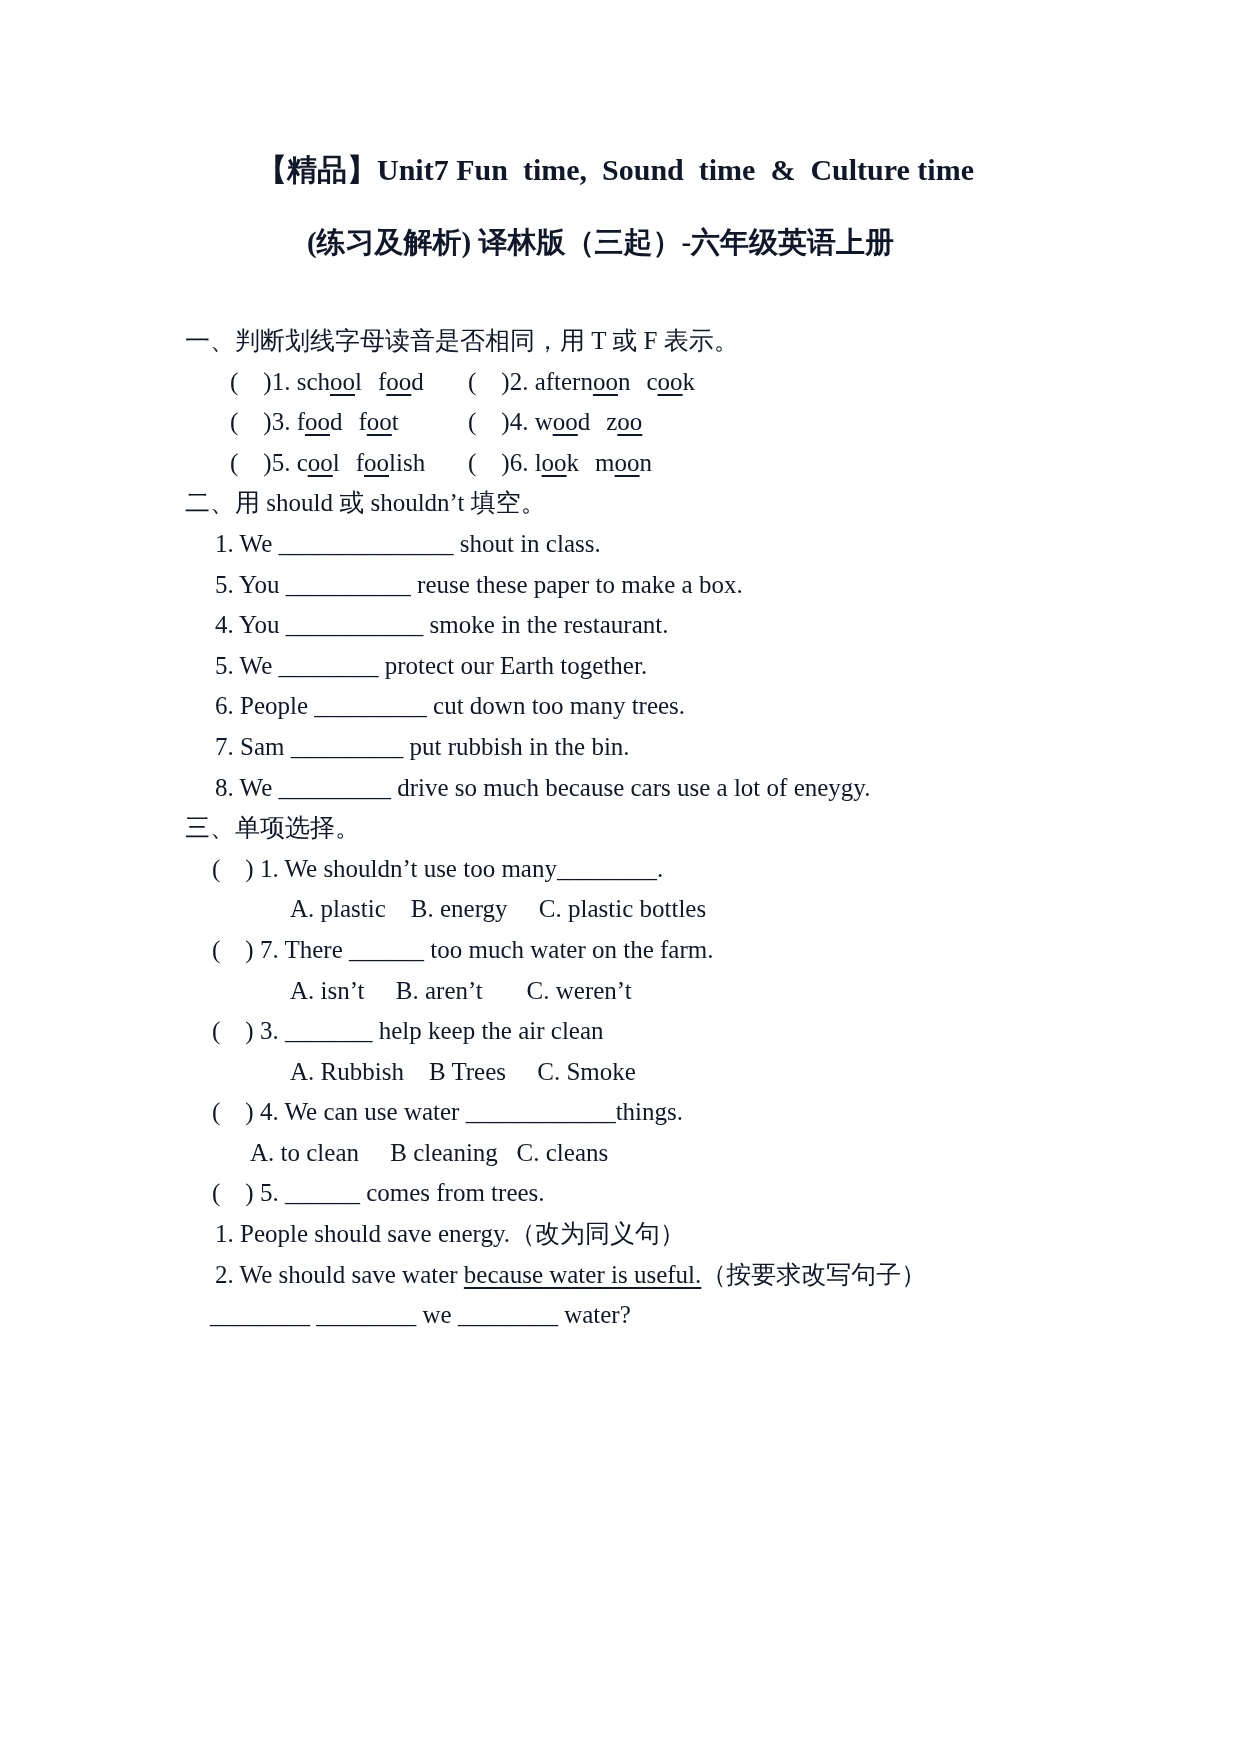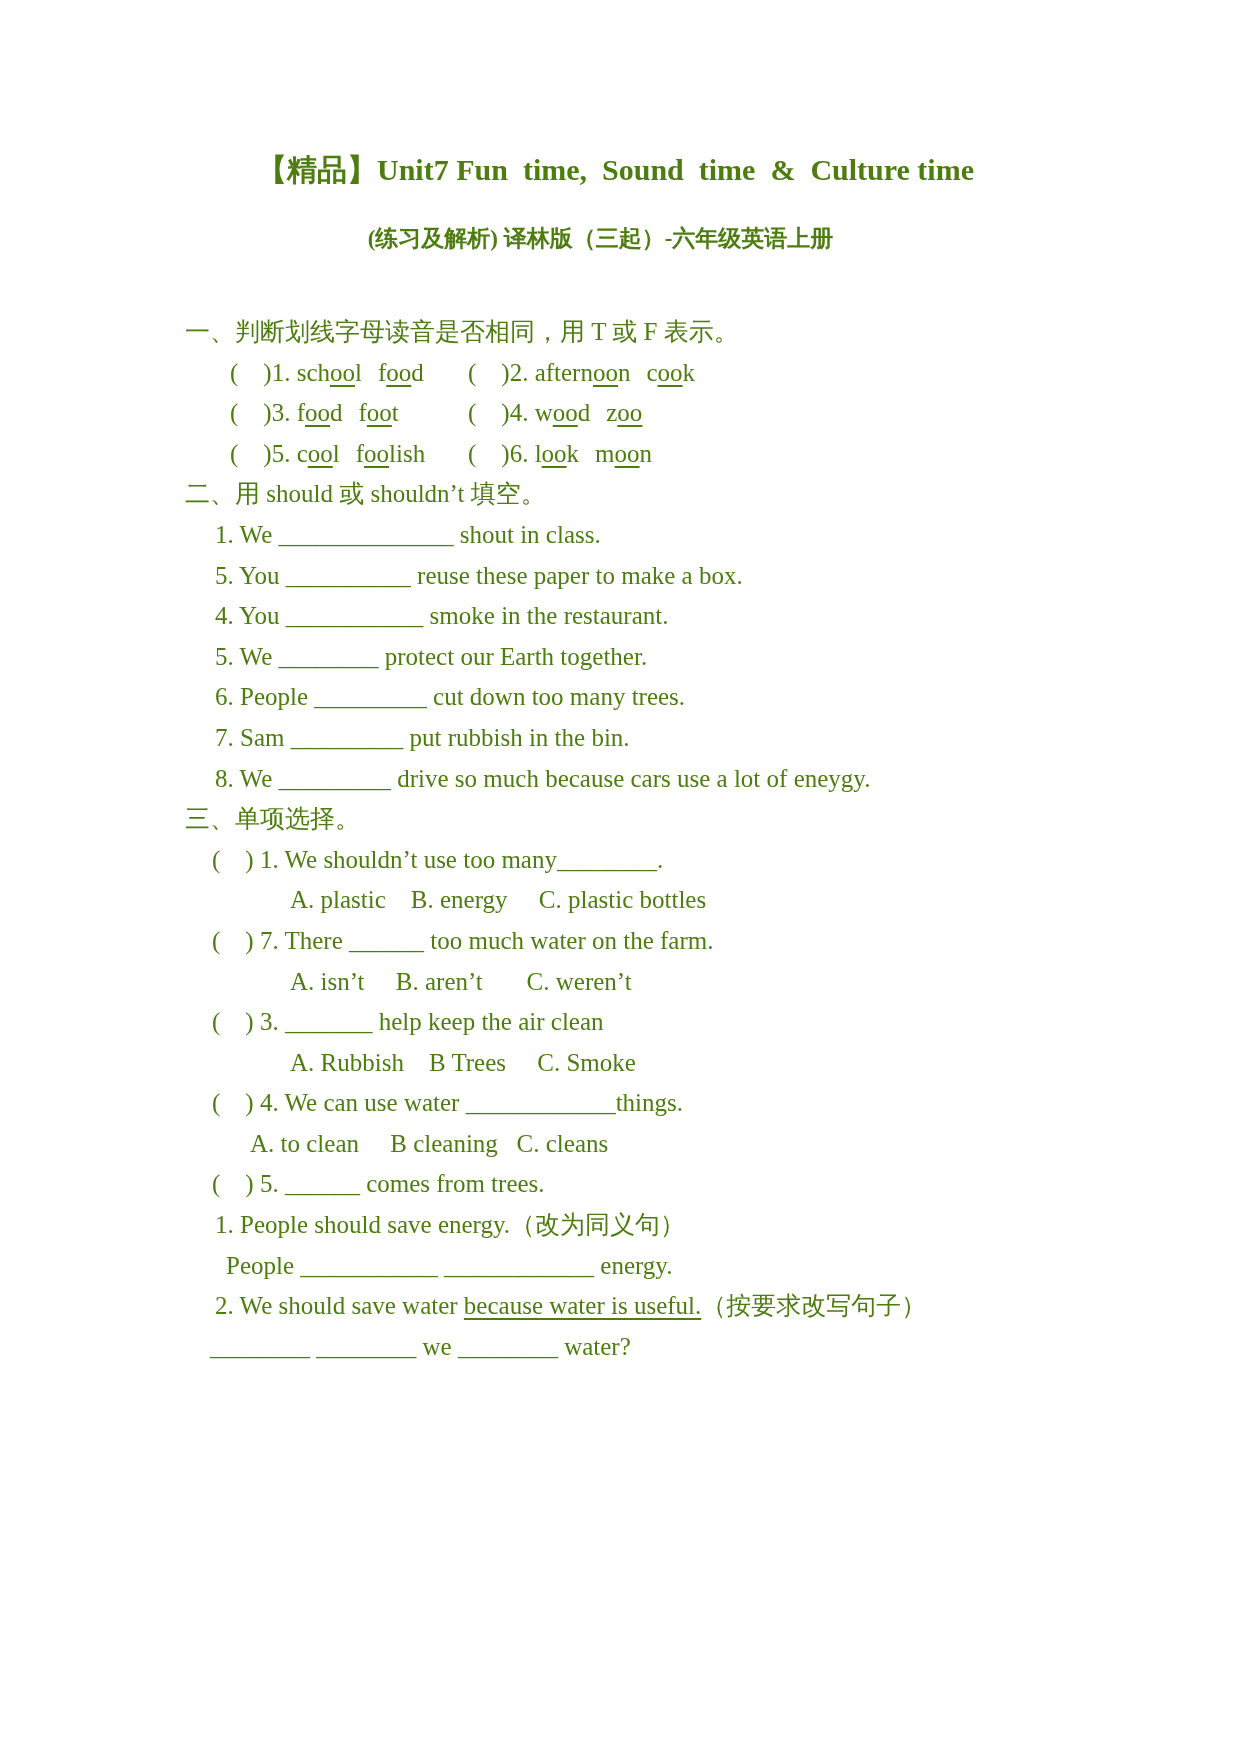--- a/index.html
+++ b/index.html
@@ -1,36 +1,36 @@
 <!DOCTYPE html>
 <html lang="zh"><head>
 <meta charset="utf-8">
 <style>
   html, body { margin: 0; padding: 0; background: #ffffff; }
   .page {
     position: relative;
     width: 1241px;
     height: 1754px;
     background: #ffffff;
-    color: #4d7c0f;
+    color: #0f172a;
     font-family: "Liberation Serif", "DejaVu Serif", serif;
     box-sizing: border-box;
     padding: 150px 120px 0 170px;
     overflow: hidden;
   }
   .t1 {
     font-size: 30px;
     font-weight: 700;
     text-align: center;
     white-space: pre-wrap;
     margin: 0;
     padding-right: 60px;
   }
   .t2 {
-    font-size: 23px;
+    font-size: 29px;
     font-weight: 700;
     text-align: center;
     white-space: pre-wrap;
     margin: 32px 0 0 0;
     padding-right: 90px;
   }
   .docbody { margin-top: 58px; font-size: 25px; }
   .line { line-height: 40.6px; white-space: pre-wrap; }
   .h    { padding-left: 15px; }
   .s1row { padding-left: 60px; display: flex; }
@@ -85,18 +85,17 @@
     <div class="line opt">A. plastic    B. energy     C. plastic bottles</div>
     <div class="line q">(    ) 7. There ______ too much water on the farm.</div>
     <div class="line opt">A. isn’t     B. aren’t       C. weren’t</div>
     <div class="line q">(    ) 3. _______ help keep the air clean</div>
     <div class="line opt">A. Rubbish    B Trees     C. Smoke</div>
     <div class="line q">(    ) 4. We can use water ____________things.</div>
     <div class="line opt-n line">A. to clean     B cleaning   C. cleans</div>
     <div class="line q">(    ) 5. ______ comes from trees.</div>
 
     <div class="line it">1. People should save energy.（改为同义句）</div>
-    <div class="line ans1">People ___________ ____________ energy.</div>
     <div class="line it"><span>2. We should save water </span><u>because water is useful.</u><span>（按要求改写句子）</span></div>
     <div class="line ans2">________ ________ we ________ water?</div>
 
   </div>
 </div>
 
 </body></html>

